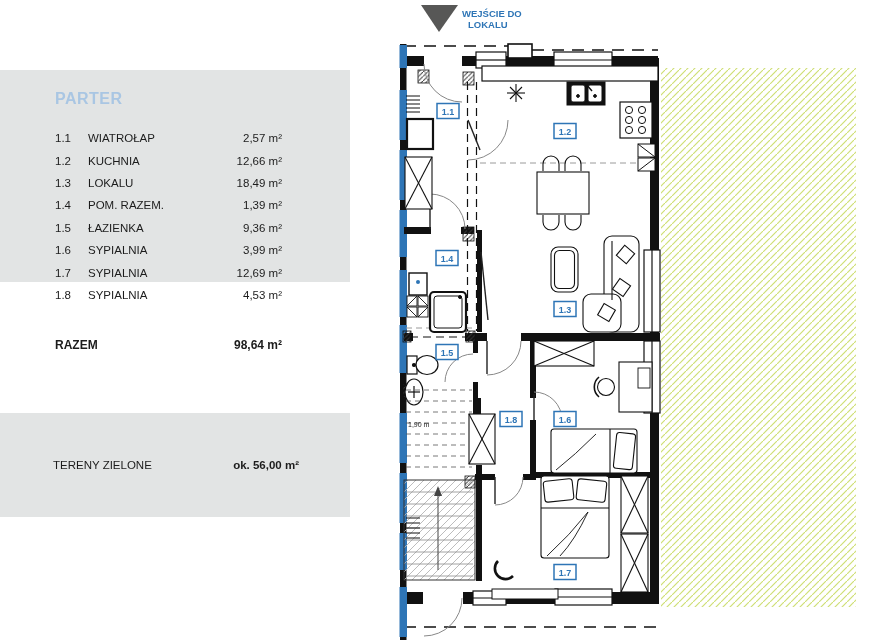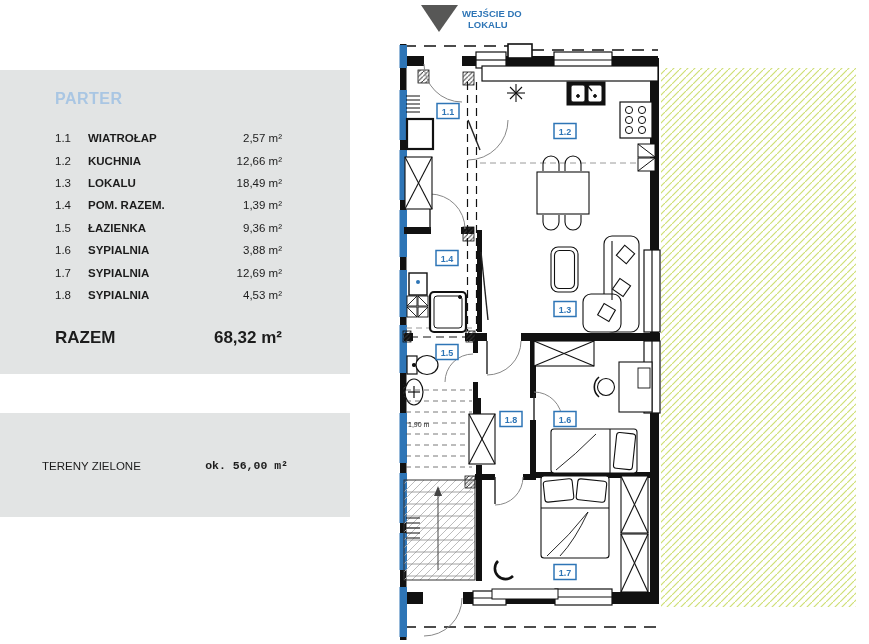--- a/index.html
+++ b/index.html
@@ -1,34 +1,34 @@
 <!DOCTYPE html>
 <html><head>
 <meta charset="utf-8">
 <style>
   html,body{margin:0;padding:0;background:#fff;}
   .stage{position:relative;width:869px;height:644px;background:#fff;overflow:hidden;
          font-family:"Liberation Sans",sans-serif;color:#1c1c1c;}
   .panel{position:absolute;left:0;width:350px;background:#e2e4e4;}
-  #panel-legend{top:70px;height:304px;}
+  #panel-legend{top:70px;height:212px;}
   #panel-green{top:413px;height:104px;}
   .panel-title{position:absolute;left:55px;top:20px;font-size:16px;font-weight:bold;
                color:#a9c6e3;letter-spacing:.5px;}
   .rows{position:absolute;left:55px;top:57px;width:227px;}
   .row{display:flex;height:22.4px;align-items:center;font-size:11.5px;}
   .rid{width:33px;}
-  .rname{flex:1;font-weight:bold;}
+  .rname{flex:1;}
   .rarea{text-align:right;}
-  .total-row{display:flex;height:22px;align-items:flex-end;font-size:17px;
-             font-weight:bold;margin-top:20px;}
+  .total-row{display:flex;height:22px;align-items:center;font-size:12px;
+             font-weight:bold;margin-top:28px;}
   .total-row .rname{flex:1;}
-  .green-row{position:absolute;left:42px;top:46px;width:246px;display:flex;
+  .green-row{position:absolute;left:53px;top:46px;width:246px;display:flex;
              font-size:11.5px;align-items:center;}
   .green-row .gname{flex:1;}
-  .green-row .gval{font-weight:bold;text-align:right;font-family:Liberation Mono, monospace;}
+  .green-row .gval{font-weight:bold;text-align:right;}
   svg text{font-family:"Liberation Sans",sans-serif;}
   .roomlab{font-size:9px;font-weight:bold;fill:#2e75b6;text-anchor:middle;}
   .entr{font-size:9.5px;font-weight:bold;fill:#2e75b6;}
   .small-note{font-size:7px;fill:#222;}
 </style>
 </head>
 <body>
 
 <div class="stage">
 
@@ -57,35 +57,35 @@
         <span class="rarea">1,39 m²</span>
       </div>
       <div class="row">
         <span class="rid">1.5</span>
         <span class="rname">ŁAZIENKA</span>
         <span class="rarea">9,36 m²</span>
       </div>
       <div class="row">
         <span class="rid">1.6</span>
         <span class="rname">SYPIALNIA</span>
-        <span class="rarea">3,88 m²</span>
+        <span class="rarea">3,99 m²</span>
       </div>
       <div class="row">
         <span class="rid">1.7</span>
         <span class="rname">SYPIALNIA</span>
         <span class="rarea">12,69 m²</span>
       </div>
       <div class="row">
         <span class="rid">1.8</span>
         <span class="rname">SYPIALNIA</span>
         <span class="rarea">4,53 m²</span>
       </div>
       <div class="total-row">
         <span class="rname">RAZEM</span>
-        <span class="rarea">68,32 m²</span>
+        <span class="rarea">98,64 m²</span>
       </div>
     </div>
   </div>
 
   
   <div class="panel" id="panel-green">
     <div class="green-row">
       <span class="gname">TERENY ZIELONE</span>
       <span class="gval">ok. 56,00 m²</span>
     </div>

